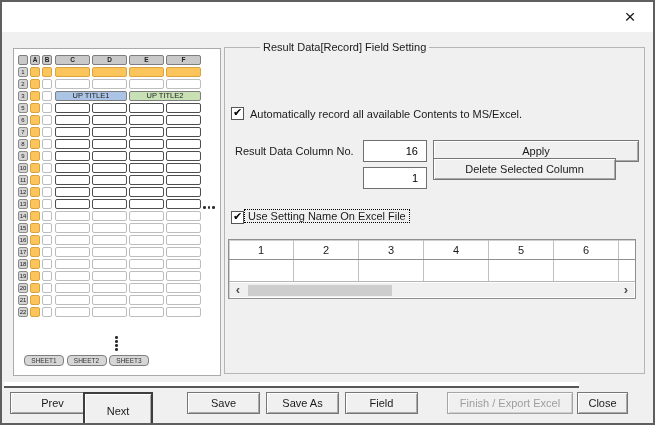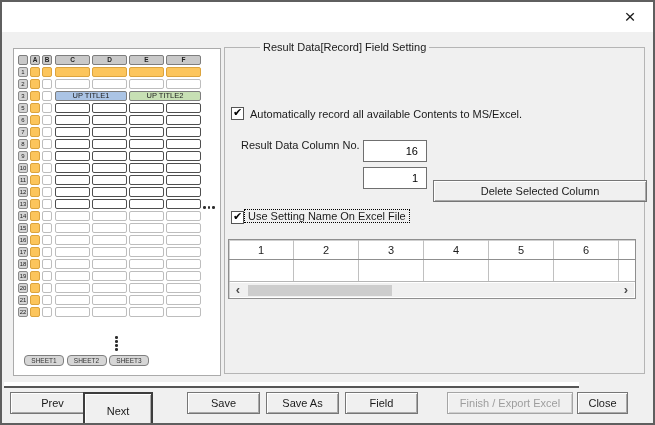--- a/index.html
+++ b/index.html
@@ -294,25 +294,26 @@
     </div>
 
   <div class="groupbox">
     <div class="group-title">Result Data[Record] Field Setting</div>
 
     <div class="chk" style="left:6px;top:59px;">
       <span>✔</span>
     </div>
     <div class="lbl" style="left:25px;top:60px;">Automatically record all available Contents to MS/Excel.</div>
 
-    <div class="lbl" style="left:10px;top:91px;margin-left:6px;">Result Data Column No.</div>
+    <div class="lbl" style="left:10px;top:97px;">Result Data Column No.</div>
     <input class="tbox" style="left: 138px; top: 92px; width: 64px; height: 22px;" value="16">
+    <div class="btn" style="left:208px;top:92px;width:206px;height:22px;">Apply</div>
 
     <input class="tbox" style="left: 138px; top: 119px; width: 64px; height: 22px;" value="1">
-    <div class="btn" style="left:208px;top:132px;width:214px;height:22px;">Delete Selected Column</div>
+    <div class="btn" style="left:208px;top:110px;width:183px;height:22px;">Delete Selected Column</div>
 
     <div class="chk" style="left:6px;top:163px;">
       <span>✔</span>
     </div>
     <div class="lbl focus-dotted" style="left:19px;top:161px;">Use Setting Name On Excel File</div>
 
     <div class="htable">
       <div class="ht-head">
           <div class="ht-cell">1</div>
           <div class="ht-cell">2</div>

